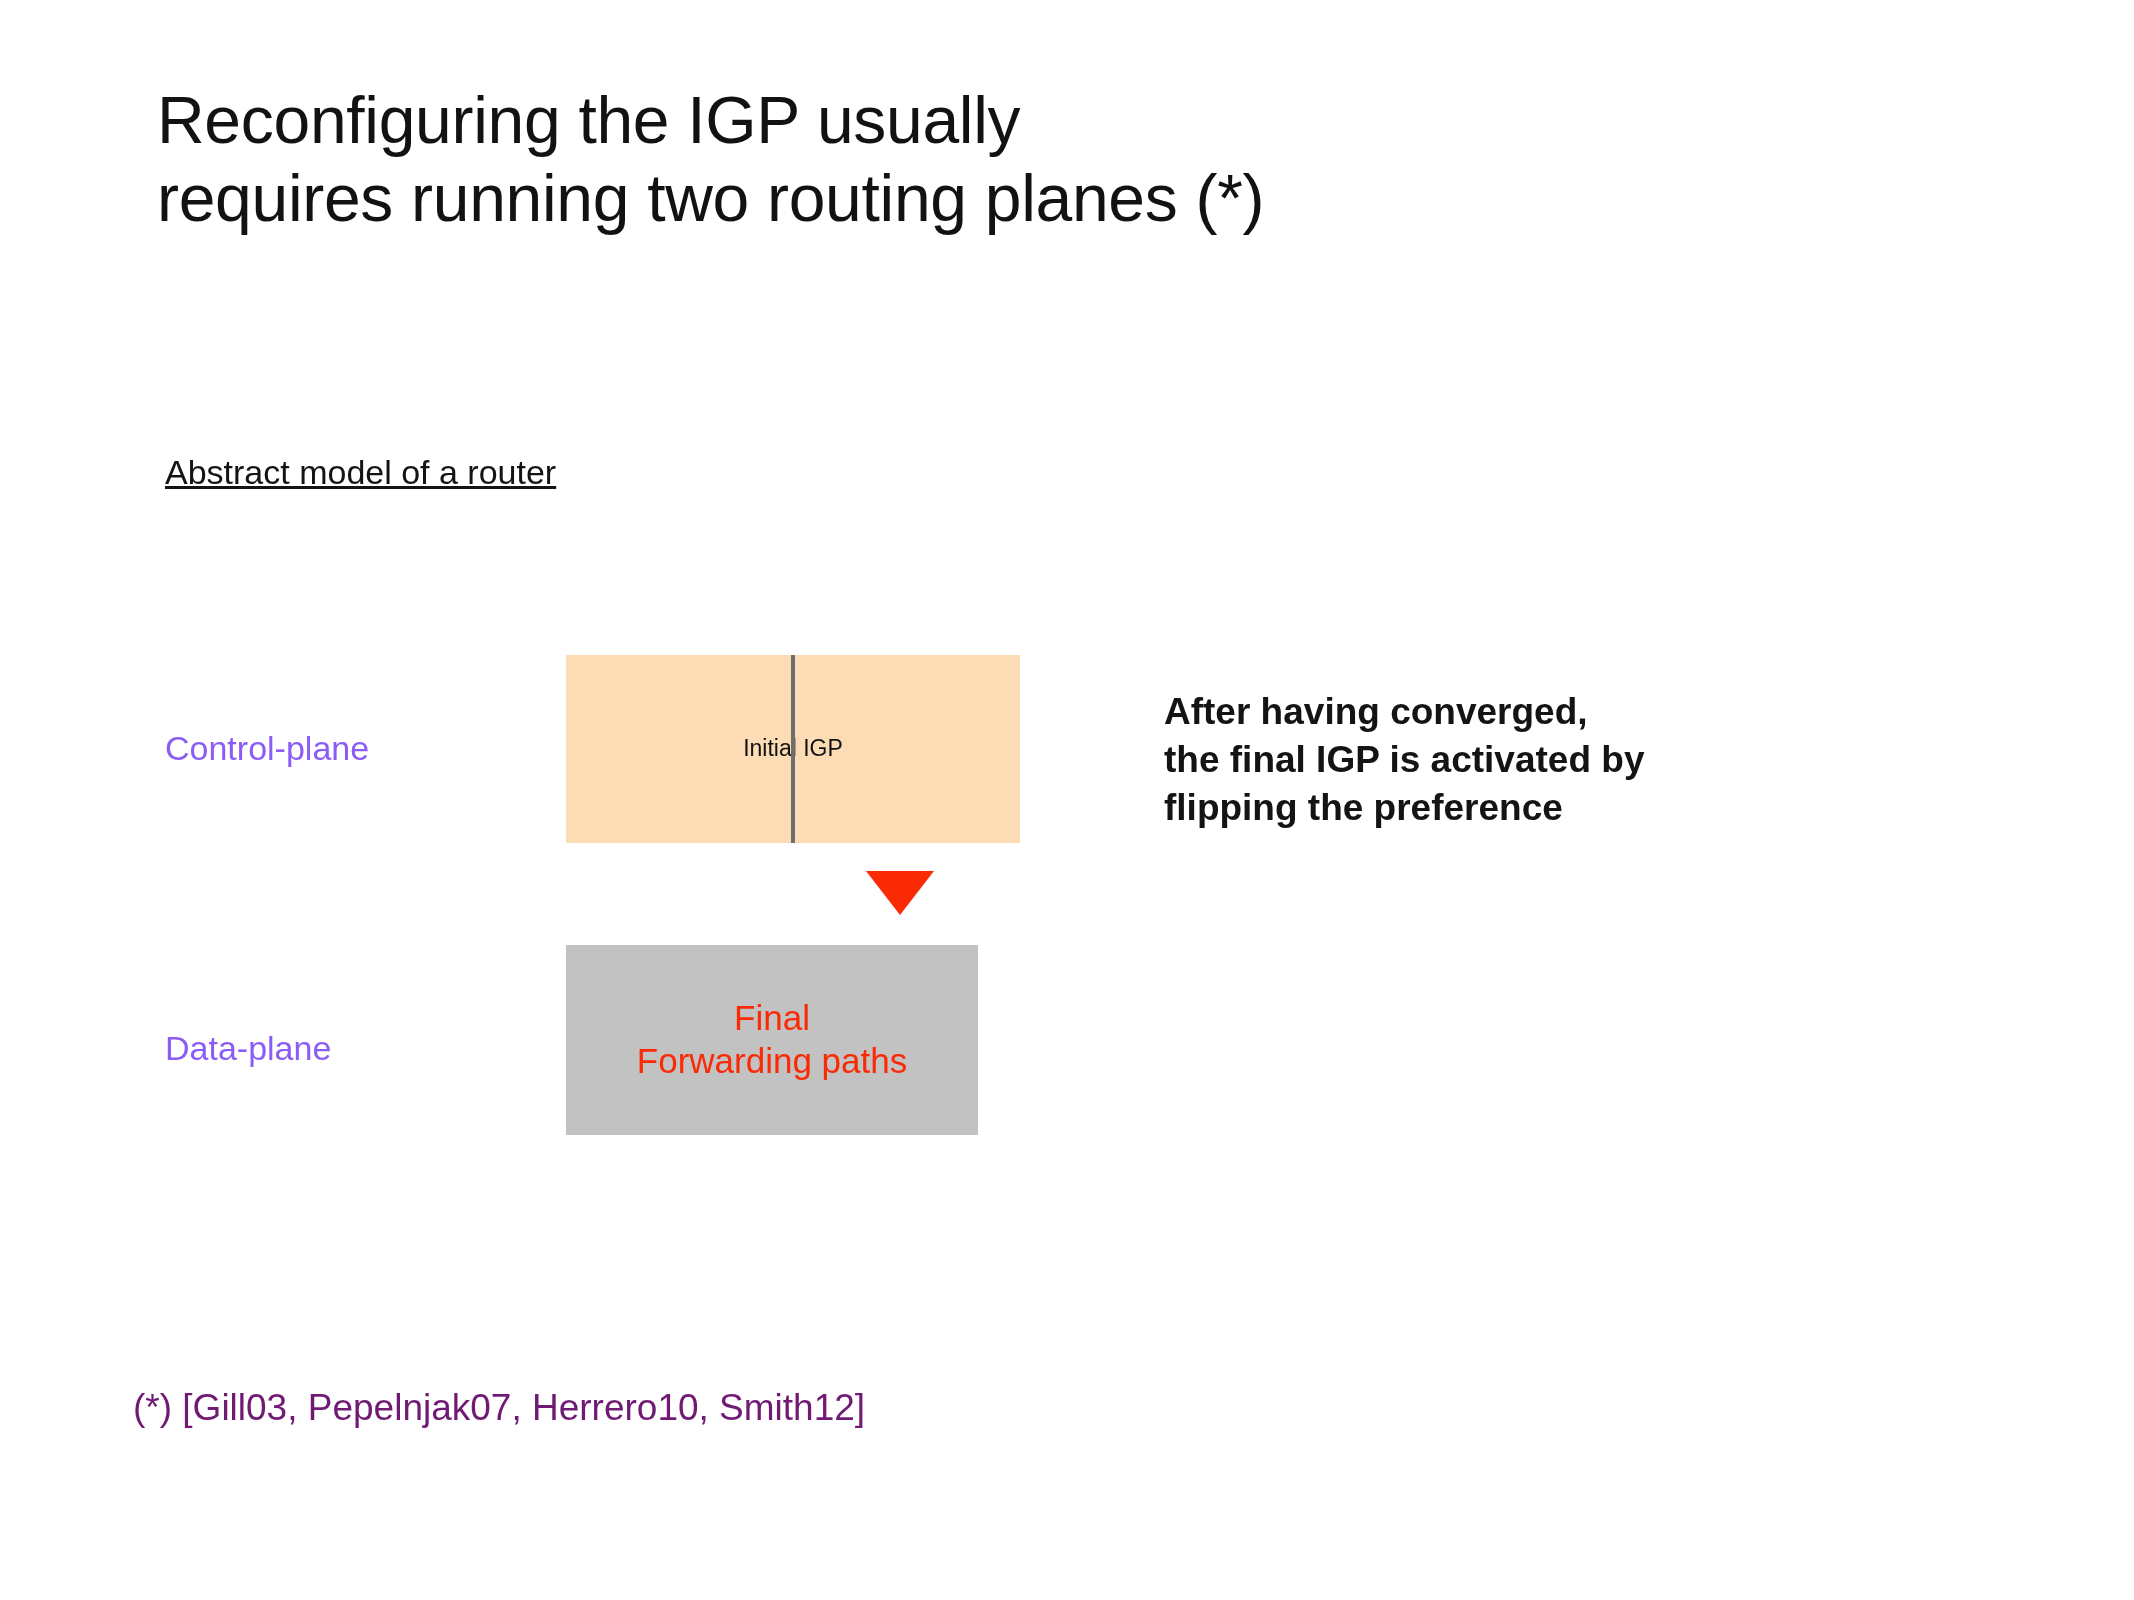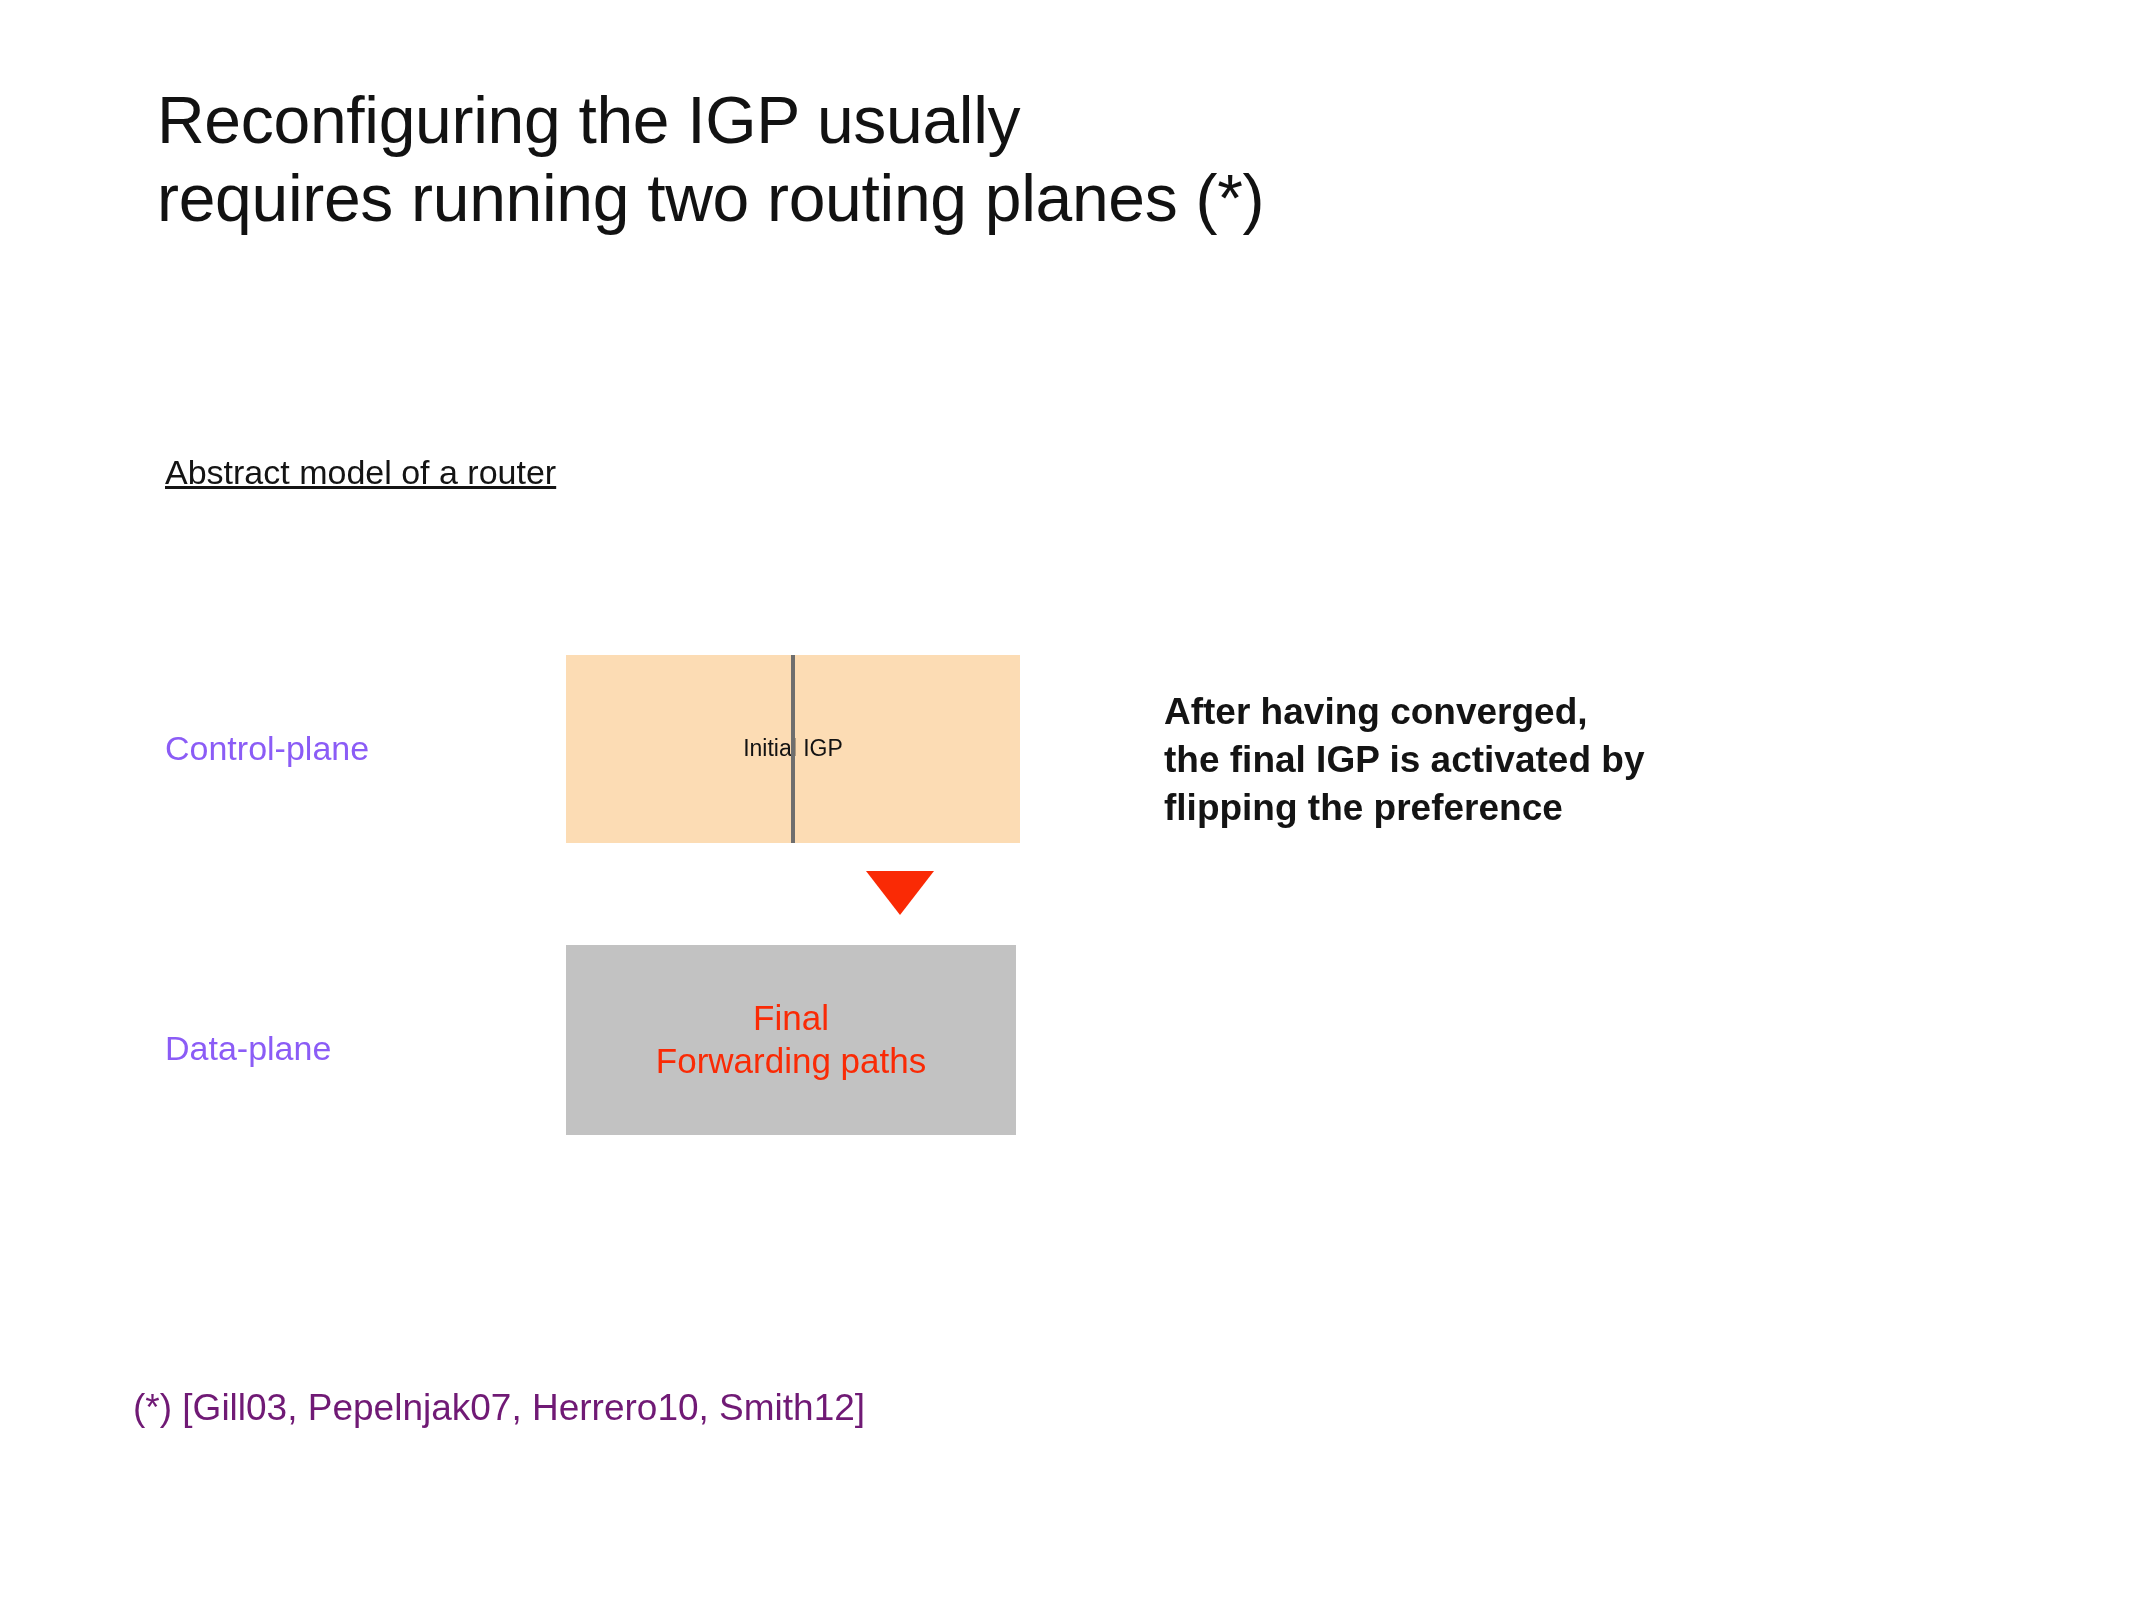--- a/index.html
+++ b/index.html
@@ -97,21 +97,21 @@
     border-left: 34px solid transparent;
     border-right: 34px solid transparent;
     border-top: 44px solid #fa2a05;
   }
 
   
   #data-plane-box {
     position: absolute;
     left: 566px;
     top: 945px;
-    width: 450px;
+    width: 412px;
     height: 190px;
     background: #c2c2c2;
     display: flex;
     align-items: center;
     justify-content: center;
     text-align: center;
   }
   #data-plane-text {
     font-size: 35px;
     line-height: 1.22;

